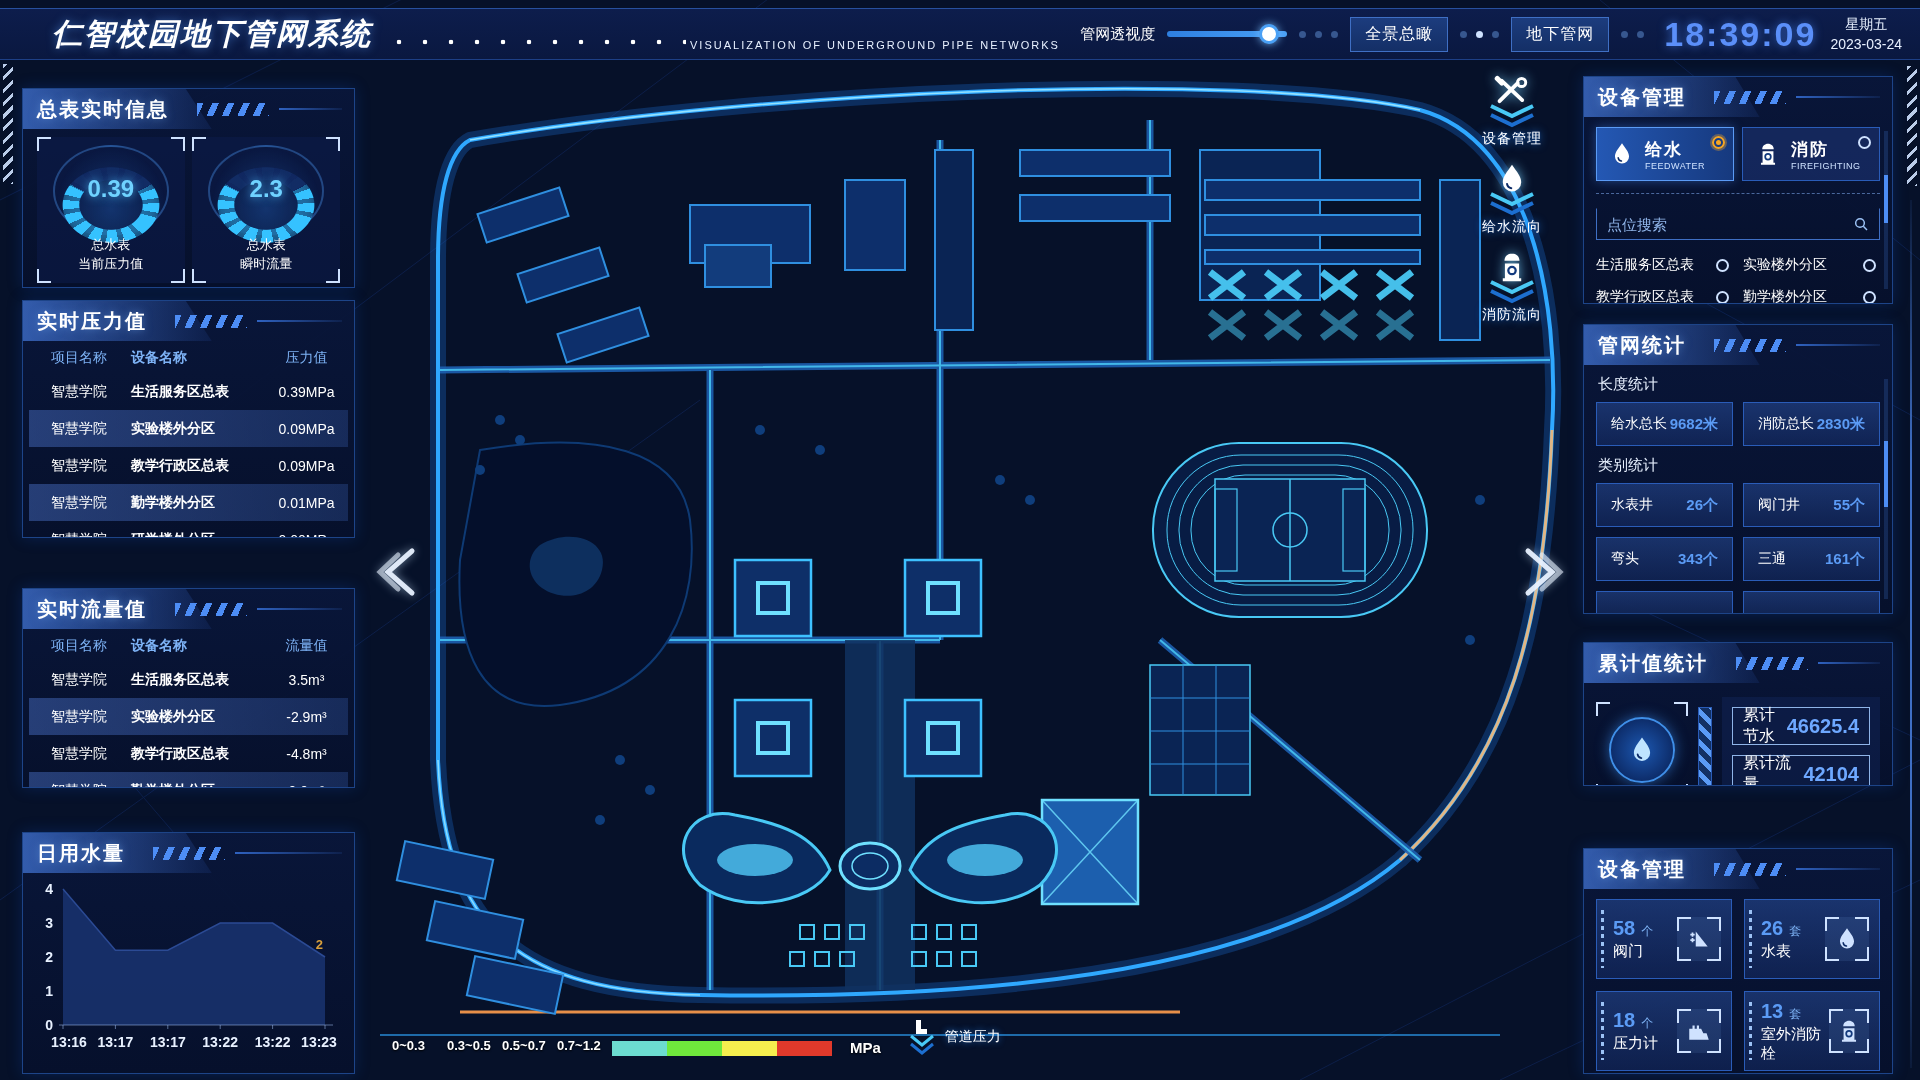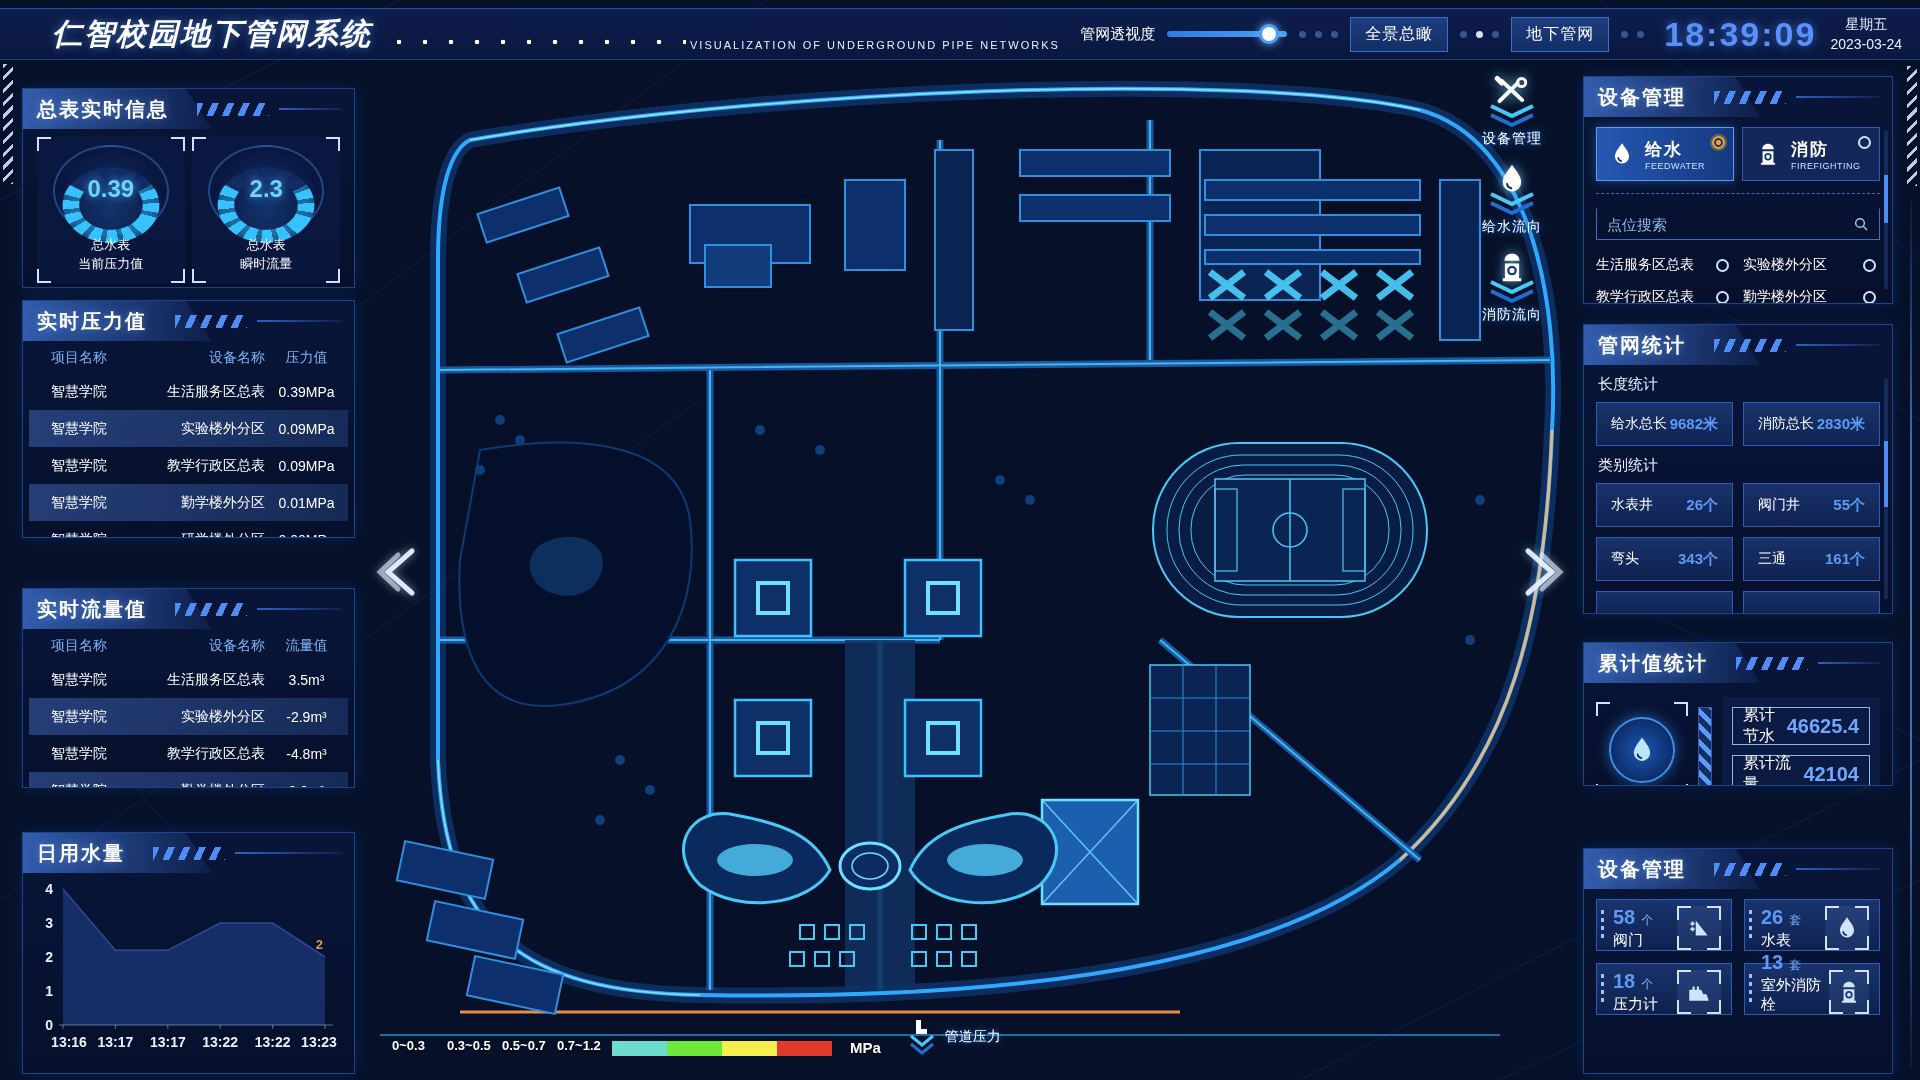--- a/index.html
+++ b/index.html
@@ -97,21 +97,21 @@
     text-shadow:0 0 10px rgba(80,190,255,.9); }
   .gauge-label { position:absolute; left:0; right:0; bottom:10px; text-align:center;
     font-size:13px; line-height:19px; color:#fff; }
 
   
   .tbl { padding:2px 6px 0; }
   .thead,.trow { display:flex; align-items:center; height:30px; font-size:14px; }
   .trow { height:37px; }
   .thead span { color:#7db2f5; }
   .c1 { width:32%; padding-left:22px; }
-  .c2 { width:42%; text-align:right; }
+  .c2 { width:42%; text-align:left;font-weight:bold; }
   .c3 { width:26%; text-align:center; }
   .trow.alt { background:linear-gradient(90deg,rgba(76,116,205,.45),rgba(52,88,165,.35)); }
 
   
   #daily-chart { display:block; margin:2px auto 0; }
 
   
   .zone-btns { display:flex; justify-content:space-between; padding:10px 12px 0; }
   .zone-btn { position:relative; width:138px; height:54px; display:flex; align-items:center;
     gap:10px; padding-left:12px; cursor:pointer; border:1px solid #2a5cb8;
@@ -166,23 +166,23 @@
     border:1px solid #2a5cb8; }
   .total-rows { flex:1; display:flex; flex-direction:column; gap:10px;
     background:rgba(16,34,84,.55); padding:10px; }
   .total-row { display:flex; justify-content:space-between; align-items:center;
     border:1px solid #8fb4e8; height:38px; padding:0 10px; }
   .total-row .tl { font-size:16px; }
   .total-row .tv { font-size:20px; color:#6ea8ff; font-weight:bold; }
 
   
   .dev-grid { display:grid; grid-template-columns:1fr 1fr; gap:12px; padding:10px 12px 0; }
-  .dev-card { position:relative; height:52px; border:1px solid #2a5cb8; cursor:pointer;
+  .dev-card { position:relative; height:80px; border:1px solid #2a5cb8; cursor:pointer;
     background:linear-gradient(180deg,rgba(52,98,192,.40),rgba(24,50,116,.45));
-    display:flex; align-items:flex-end; justify-content:space-between; padding:0 10px 0 16px; }
+    display:flex; align-items:center; justify-content:space-between; padding:0 10px 0 16px; }
   .dev-card::before { content:""; position:absolute; left:4px; top:10px; bottom:10px; width:3px;
     background:repeating-linear-gradient(180deg,#9cc2f5 0 4px,transparent 4px 8px); }
   .dev-meta .cnt { font-size:20px; color:#5b9bf5; font-weight:bold; }
   .dev-meta .unit { font-size:12px; color:#7db2f5; margin-left:6px; }
   .dev-meta .nm { font-size:15px; margin-top:2px; }
   .dev-icon { position:relative; width:44px; height:44px; display:flex; align-items:center;
     justify-content:center; background:rgba(120,170,240,.12); }
   .dev-icon svg { width:26px; height:26px; color:#cfe2ff; }
 
   

